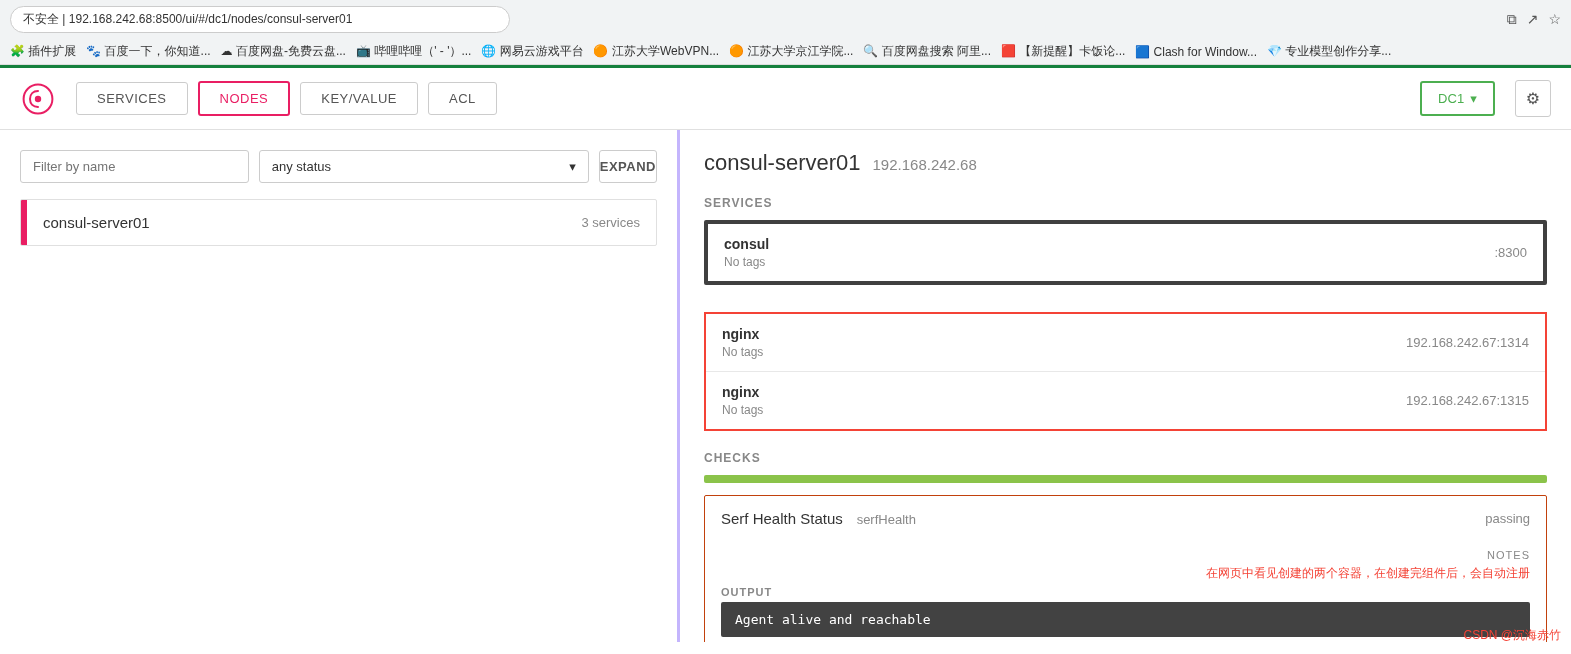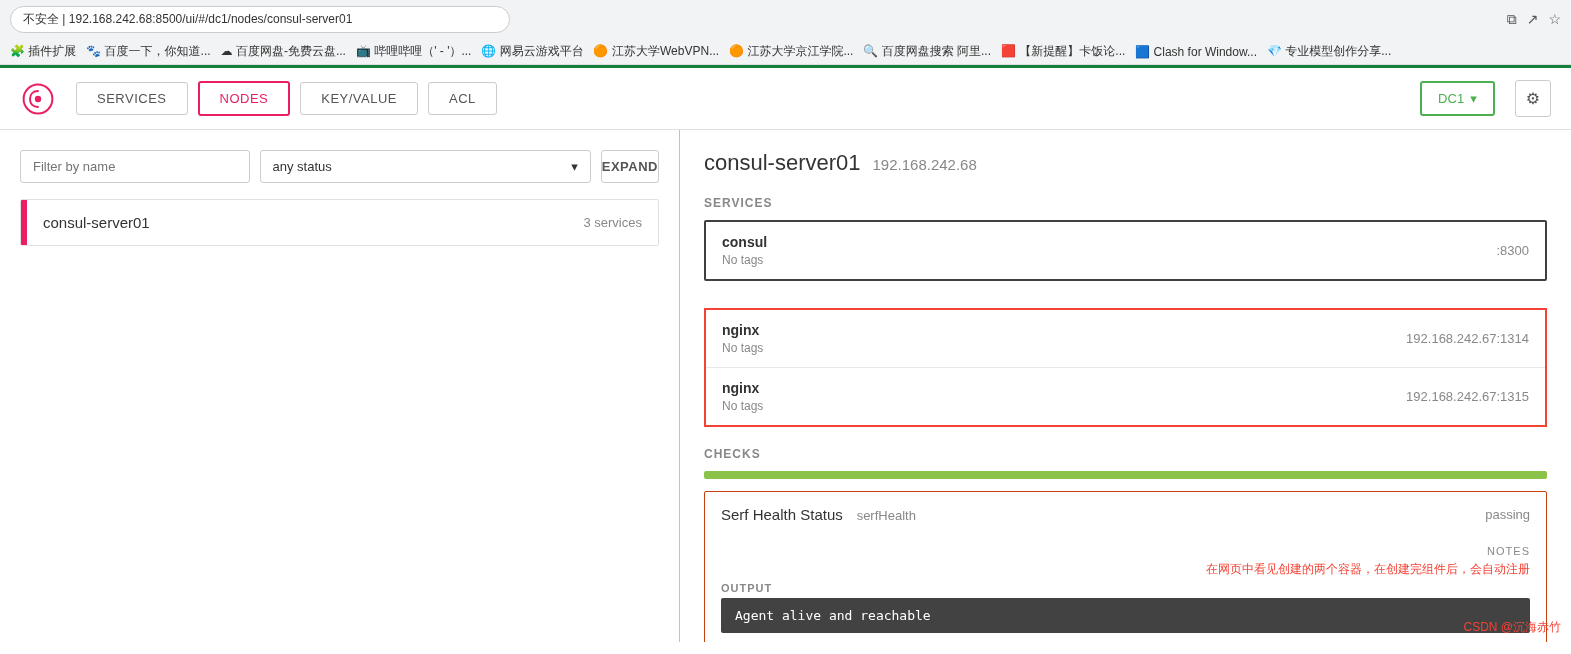--- a/index.html
+++ b/index.html
@@ -24,21 +24,21 @@
     .nav-tab { padding: 8px 20px; border: 1px solid #ccc; border-radius: 3px; cursor: pointer; font-size: 13px; font-weight: 500; letter-spacing: 0.5px; color: #555; background: #fff; text-transform: uppercase; }
     .nav-tab.active { border-color: #e91e63; color: #e91e63; border-width: 2px; }
     .nav-spacer { flex: 1; }
     .dc-selector { padding: 8px 16px; border: 2px solid #4caf50; border-radius: 3px; color: #4caf50; cursor: pointer; font-size: 13px; font-weight: 500; background: #fff; display: flex; align-items: center; gap: 6px; }
     .settings-btn { padding: 8px 10px; border: 1px solid #ccc; border-radius: 3px; cursor: pointer; background: #fff; color: #555; font-size: 16px; }
 
     
     .main-content { display: flex; flex: 1; overflow: hidden; }
 
     
-    .left-panel { width: 680px; border-right: 1px solid #c4b5fd; display: flex; flex-direction: column; padding: 20px; gap: 16px; }
+    .left-panel { width: 680px; border-right: 3px solid #c4b5fd; display: flex; flex-direction: column; padding: 20px; gap: 16px; }
     .filter-row { display: flex; gap: 10px; align-items: center; }
     .filter-name { flex: 1; padding: 8px 12px; border: 1px solid #ccc; border-radius: 3px; font-size: 13px; color: #999; }
     .filter-status { flex: 1.5; padding: 8px 12px; border: 1px solid #ccc; border-radius: 3px; font-size: 13px; color: #333; background: #fff; display: flex; align-items: center; justify-content: space-between; cursor: pointer; }
     .expand-btn { padding: 8px 0; border: 1px solid #ccc; border-radius: 3px; font-size: 13px; font-weight: 600; color: #555; cursor: pointer; background: #fff; letter-spacing: 0.5px; }
 
     .node-list { display: flex; flex-direction: column; gap: 0; }
     .node-item { display: flex; align-items: center; border: 1px solid #e0e0e0; border-radius: 2px; overflow: hidden; cursor: pointer; }
     .node-item.active { border-color: #e0e0e0; }
     .node-indicator { width: 6px; background: #e91e63; align-self: stretch; }
     .node-info { display: flex; align-items: center; justify-content: space-between; flex: 1; padding: 14px 16px; }
@@ -47,21 +47,21 @@
 
     
     .right-panel { flex: 1; overflow-y: auto; padding: 20px 24px; position: relative; }
 
     .node-header { display: flex; align-items: baseline; gap: 12px; margin-bottom: 20px; }
     .node-title { font-size: 22px; font-weight: 400; color: #333; }
     .node-ip { font-size: 15px; color: #888; }
 
     .section-label { font-size: 12px; font-weight: 600; color: #888; letter-spacing: 1px; text-transform: uppercase; margin-bottom: 10px; }
 
-    .services-list { border: 2px solid #404040; border-radius: 2px; margin-bottom: 20px; }
+    .services-list { border: 4px solid #404040; border-radius: 2px; margin-bottom: 20px; }
     .service-item { display: flex; align-items: center; justify-content: space-between; padding: 12px 16px; border-bottom: 1px solid #f0f0f0; }
     .service-item:last-child { border-bottom: none; }
     .service-item-left { display: flex; flex-direction: column; gap: 3px; }
     .service-name { font-size: 14px; font-weight: 600; color: #333; }
     .service-tags { font-size: 12px; color: #888; }
     .service-address { font-size: 13px; color: #888; }
 
     .nginx-group { border: 2px solid #f44336; margin-bottom: 20px; margin-top: 27px; }
     .nginx-item { display: flex; align-items: center; justify-content: space-between; padding: 12px 16px; background: #fff; }
     .nginx-item + .nginx-item { border-top: 1px solid #e8e8e8; }
@@ -73,21 +73,21 @@
     .check-name { font-size: 15px; font-weight: 500; color: #333; }
     .check-id { font-size: 13px; color: #888; margin-left: 10px; }
     .check-status { font-size: 13px; color: #888; }
 
     .notes-section { padding: 0 16px; }
     .notes-label { font-size: 11px; font-weight: 400; color: #888; letter-spacing: 1px; margin-bottom: 4px; margin-top: 8px; text-align: right; }
     .output-label { font-size: 11px; font-weight: 600; color: #888; letter-spacing: 1px; margin-bottom: 4px; }
     .notes-comment { font-size: 12px; color: #f44336; text-align: right; margin-bottom: 4px; }
     .output-box { background: #424242; color: #fff; padding: 10px 14px; border-radius: 2px; font-size: 13px; font-family: monospace; margin-bottom: 12px; }
 
-    .csdn-watermark { position: fixed; bottom: 18px; right: 10px; font-size: 12px; color: #f44336; }
+    .csdn-watermark { position: fixed; bottom: 10px; right: 10px; font-size: 12px; color: #f44336; }
   </style>
 </head>
 <body>
 
 <div class="browser-chrome">
   <div class="address-bar">
     <span class="address-text">不安全 | 192.168.242.68:8500/ui/#/dc1/nodes/consul-server01</span>
     <div class="browser-icons">
       <span>⧉</span>
       <span>↗</span>

